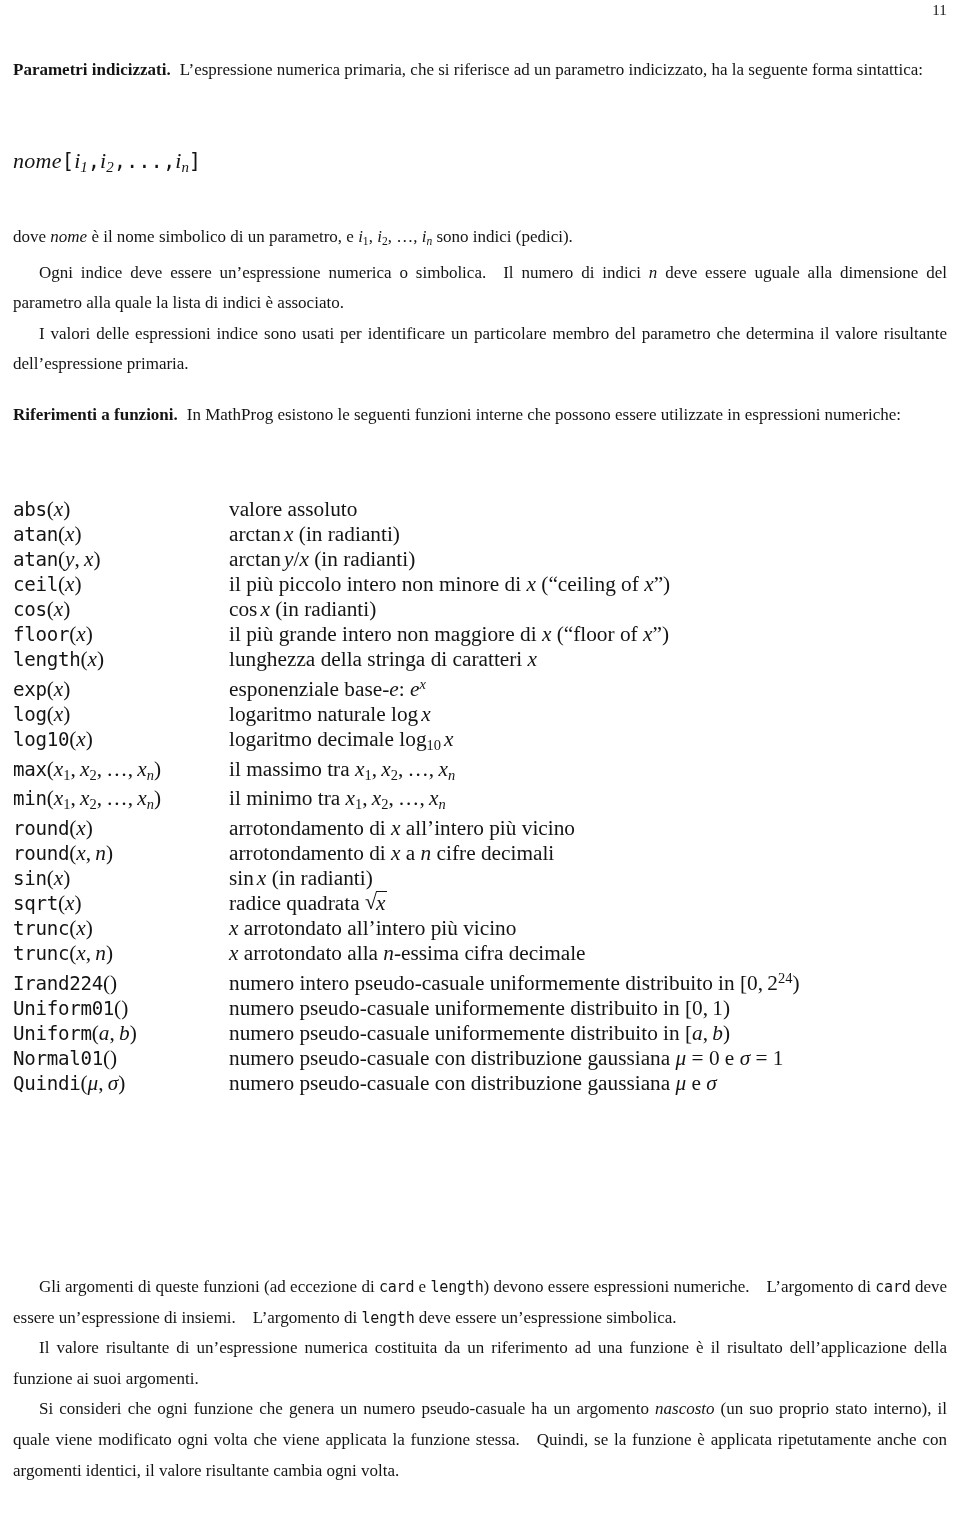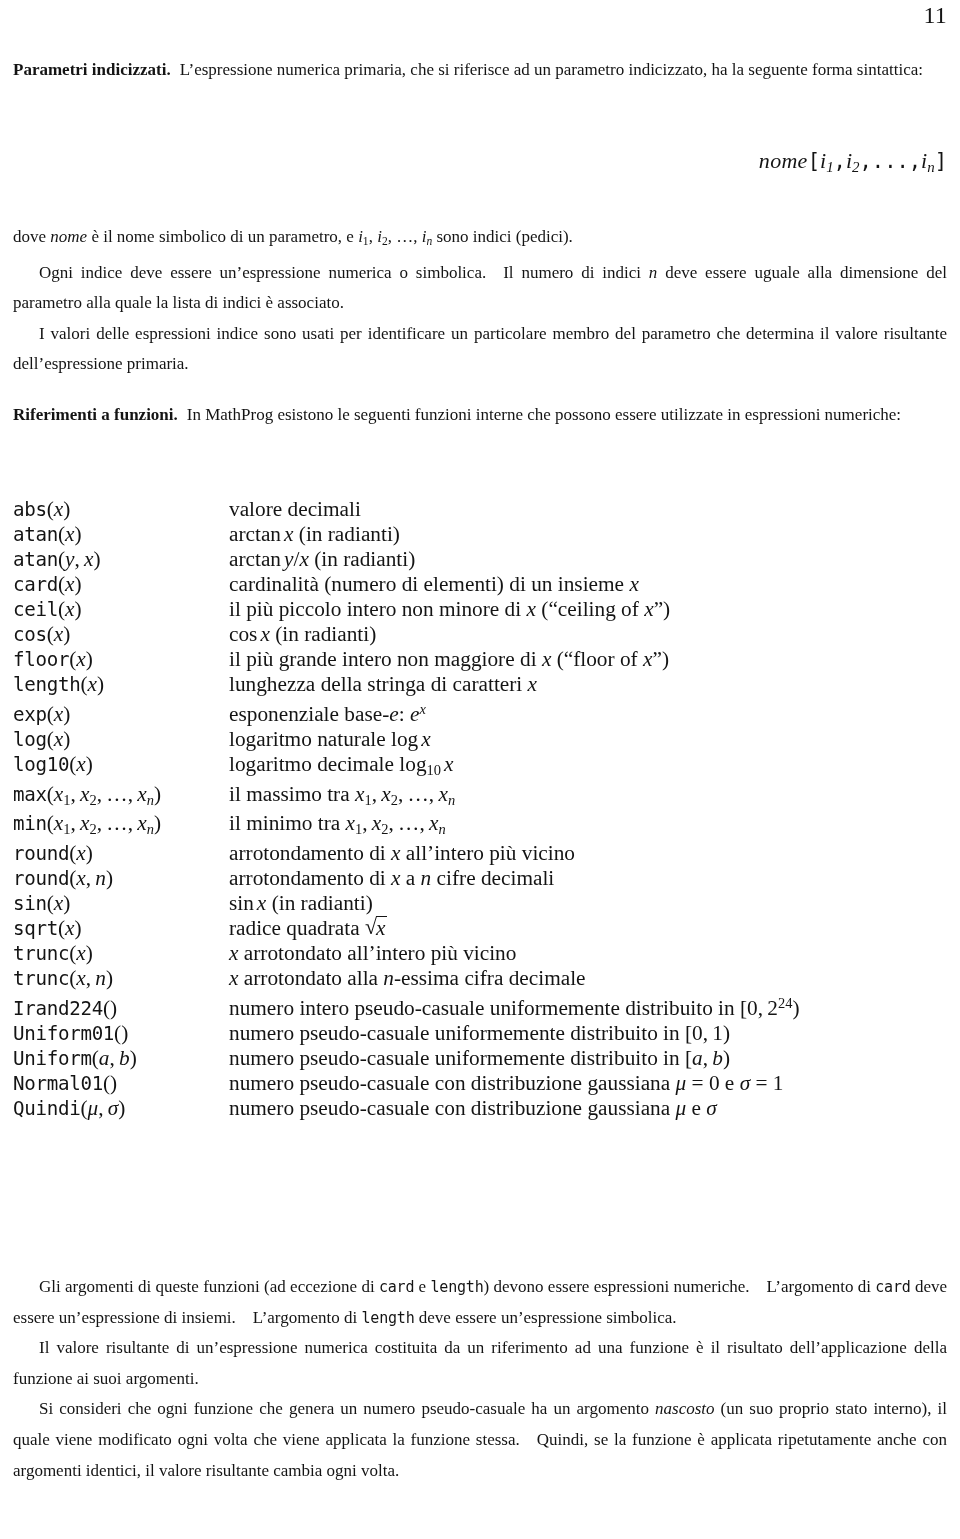--- a/index.html
+++ b/index.html
@@ -20,21 +20,21 @@
     left: 0; top: 0;
     width: 960px;
     height: 1539px;
     box-sizing: border-box;
     padding: 0 13px;
   }
   .folio {
     position: absolute;
     right: 13px;
     top: 2px;
-    font-size: 24px;
+    font-size: 15px;
     letter-spacing: 0.2px;
   }
   .body-col {
     position: absolute;
     left: 13px;
     top: 55px;
     width: 934px;
   }
   p.para {
     margin: 0;
@@ -66,21 +66,21 @@
   sup {
     font-size: 0.68em;
     vertical-align: 0.48em;
   }
   sub.up { font-style: normal; }
 
   .display-formula {
     position: absolute;
     left: 13px;
     width: 934px;
-    text-align: right;
+    text-align: left;
     font-size: 22px;
   }
   .display-formula .nm {
     font-family: "Liberation Serif", "DejaVu Serif", serif;
     font-style: italic;
     letter-spacing: 0.3px;
   }
   .display-formula .brk {
     font-family: "DejaVu Sans Mono", "Liberation Mono", monospace;
     font-size: 0.93em;
@@ -178,35 +178,31 @@
   </div>
 
   <div class="body-col" style="top:400px;">
     <p class="para"><span class="runin">Riferimenti a funzioni.</span><span class="runin-gap"></span><span>In MathProg esistono le seguenti funzioni interne che possono essere utilizzate in espressioni numeriche:</span></p>
   </div>
 
   <table class="fn-table">
     <tbody>
       <tr>
         <td class="name"><span class="fn-name">abs</span><span class="paren">(</span><span class="fn-arg">x</span><span class="paren">)</span></td>
-        <td class="desc">valore decimali</td>
+        <td class="desc">valore assoluto</td>
       </tr>
       <tr>
         <td class="name"><span class="fn-name">atan</span><span class="paren">(</span><span class="fn-arg">x</span><span class="paren">)</span></td>
         <td class="desc">arctan<span class="nbsp-thin"></span><span class="mathit">x</span> (in radianti)</td>
       </tr>
       <tr>
         <td class="name"><span class="fn-name">atan</span><span class="paren">(</span><span class="fn-arg">y</span><span class="paren">, </span><span class="fn-arg">x</span><span class="paren">)</span></td>
         <td class="desc">arctan<span class="nbsp-thin"></span><span class="mathit">y</span>/<span class="mathit">x</span> (in radianti)</td>
       </tr>
       <tr>
-        <td class="name"><span class="fn-name">card</span><span class="paren">(</span><span class="fn-arg">x</span><span class="paren">)</span></td>
-        <td class="desc">cardinalità (numero di elementi) di un insieme <span class="mathit">x</span></td>
-      </tr>
-      <tr>
         <td class="name"><span class="fn-name">ceil</span><span class="paren">(</span><span class="fn-arg">x</span><span class="paren">)</span></td>
         <td class="desc">il più piccolo intero non minore di <span class="mathit">x</span> (“ceiling of <span class="mathit">x</span>”)</td>
       </tr>
       <tr>
         <td class="name"><span class="fn-name">cos</span><span class="paren">(</span><span class="fn-arg">x</span><span class="paren">)</span></td>
         <td class="desc">cos<span class="nbsp-thin"></span><span class="mathit">x</span> (in radianti)</td>
       </tr>
       <tr>
         <td class="name"><span class="fn-name">floor</span><span class="paren">(</span><span class="fn-arg">x</span><span class="paren">)</span></td>
         <td class="desc">il più grande intero non maggiore di <span class="mathit">x</span> (“floor of <span class="mathit">x</span>”)</td>

